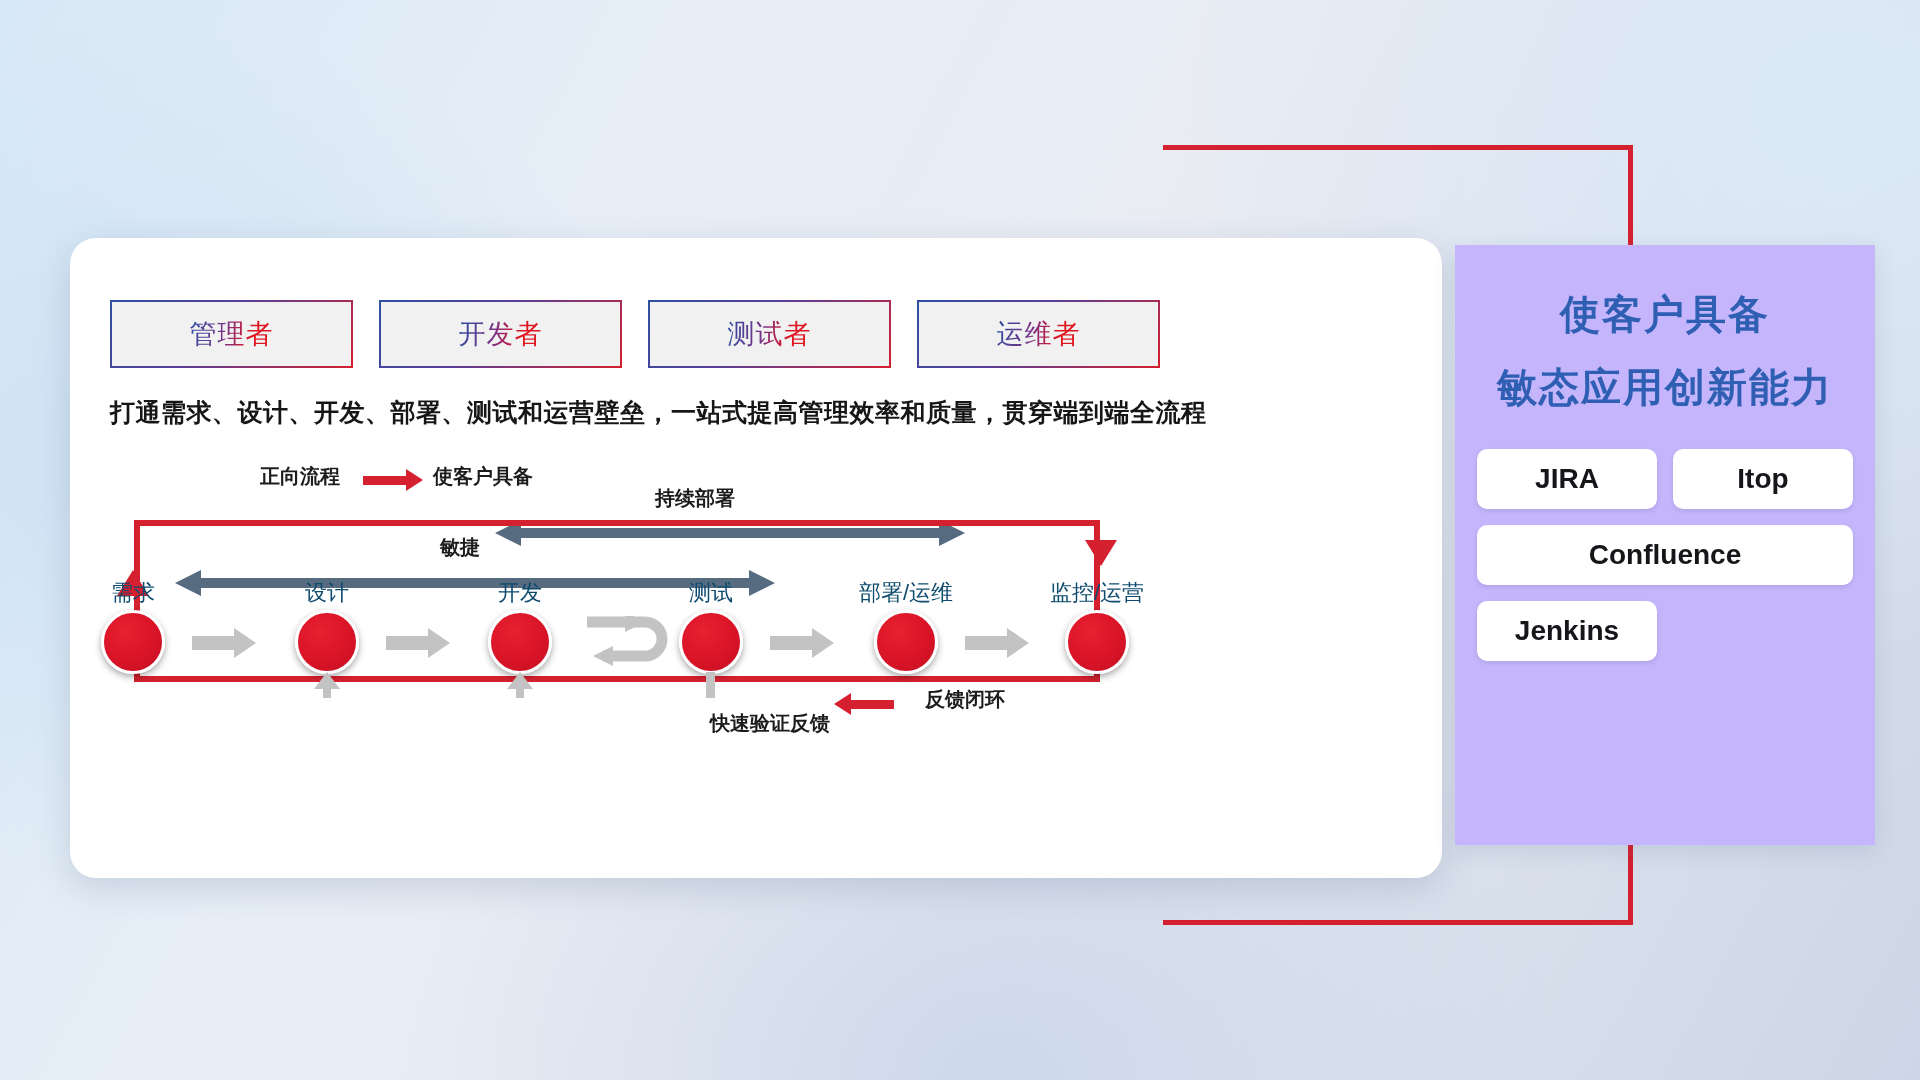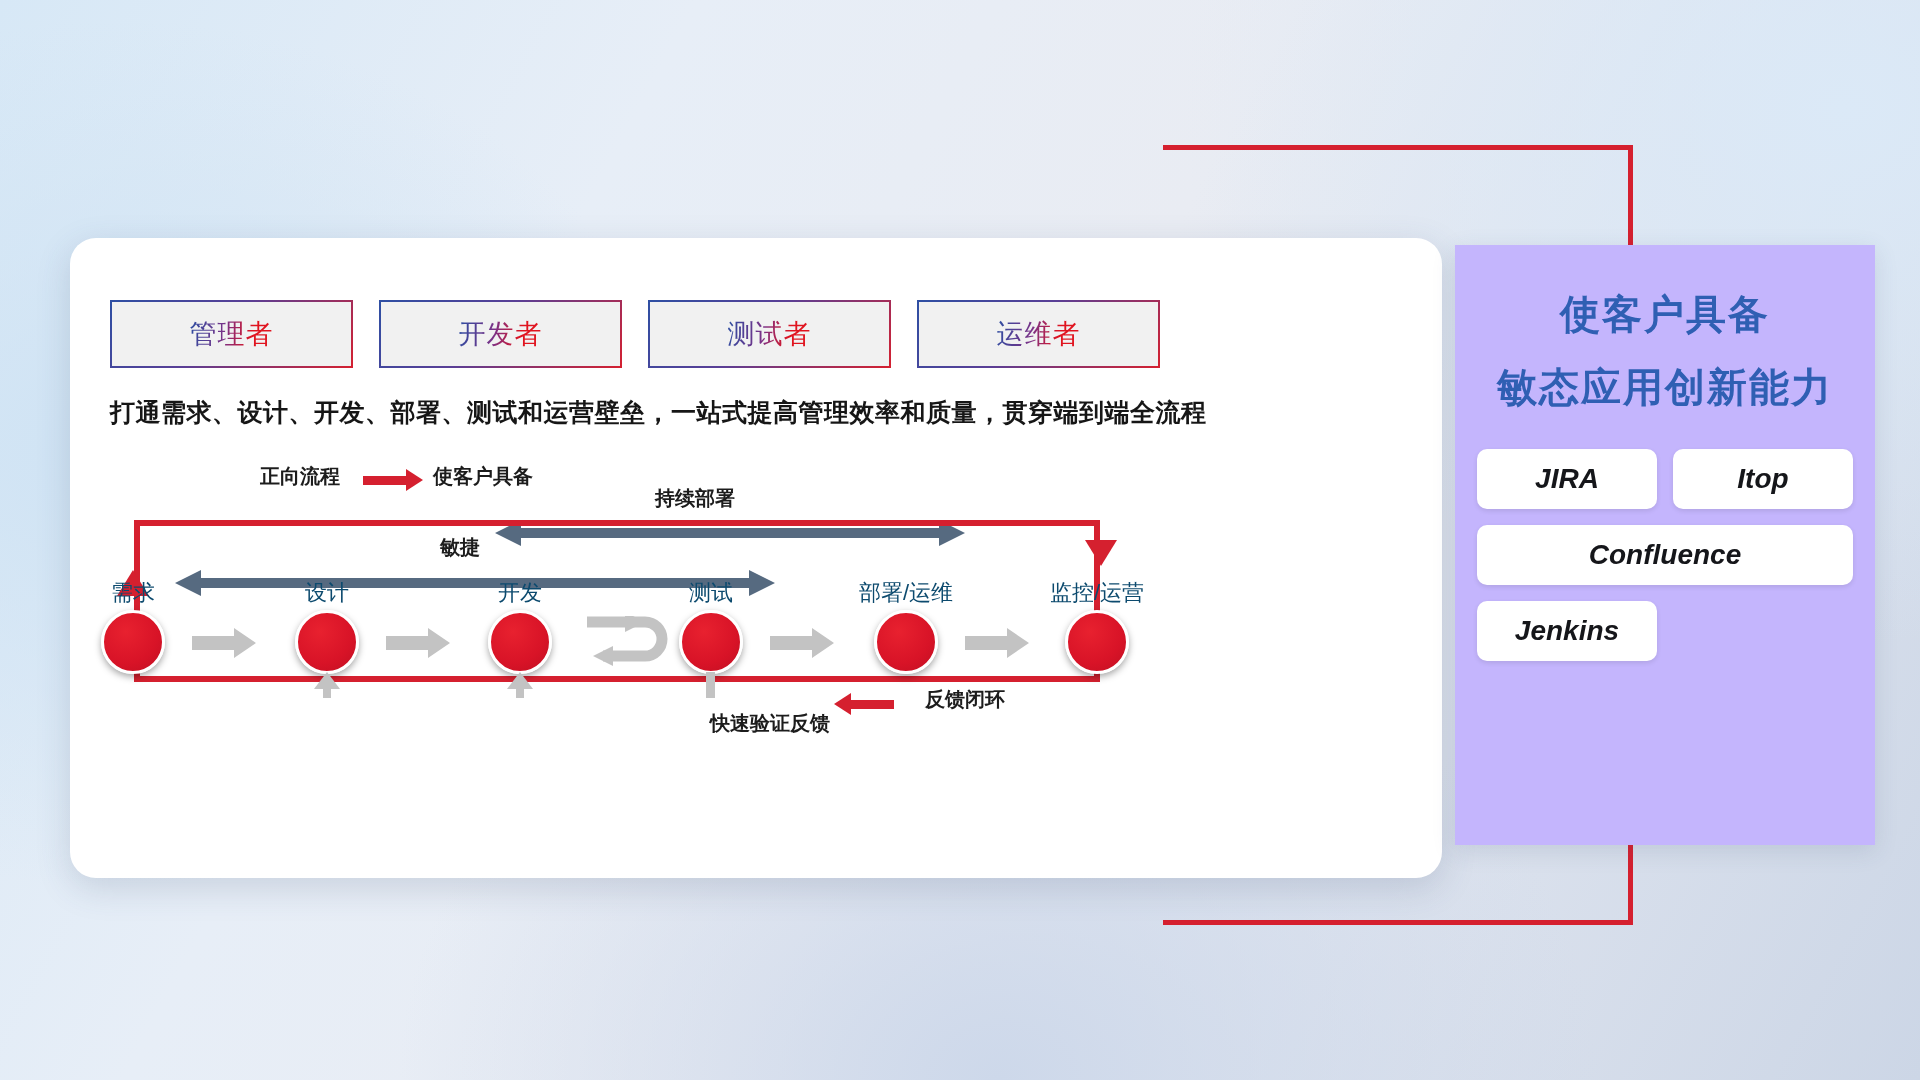--- a/index.html
+++ b/index.html
@@ -54,21 +54,21 @@
   
   .gchev{position:absolute;width:64px;height:34px;}
   
   .loop{position:absolute;border:6px solid #d5202f;box-sizing:border-box;}
   
   .panel{position:absolute;left:1455px;top:245px;width:420px;height:600px;
     background:#c4b5fd;z-index:4;box-shadow:0 6px 22px rgba(60,80,110,.14);}
   .panel h2{margin:0;text-align:center;color:#2f5fb3;font-weight:bold;letter-spacing:2px;}
   .ptitle1{font-size:40px;padding-top:42px;}
   .ptitle2{font-size:40px;padding-top:18px;}
-  .chips{display:flex;flex-wrap:wrap;gap:16px;padding:34px 22px 10px 22px;font-style:italic;}
+  .chips{display:flex;flex-wrap:wrap;gap:16px;padding:34px 22px 10px 22px;}
   .chip{background:#fff;border-radius:10px;height:60px;display:flex;align-items:center;
     justify-content:center;font-size:28px;font-weight:bold;color:#15161a;
     box-shadow:0 2px 5px rgba(0,0,0,.10);}
   .chip.half{width:calc(50% - 8px);}
   .chip.full{width:100%;}
 </style>
 </head>
 <body>
 
 <div class="bracket"></div>

